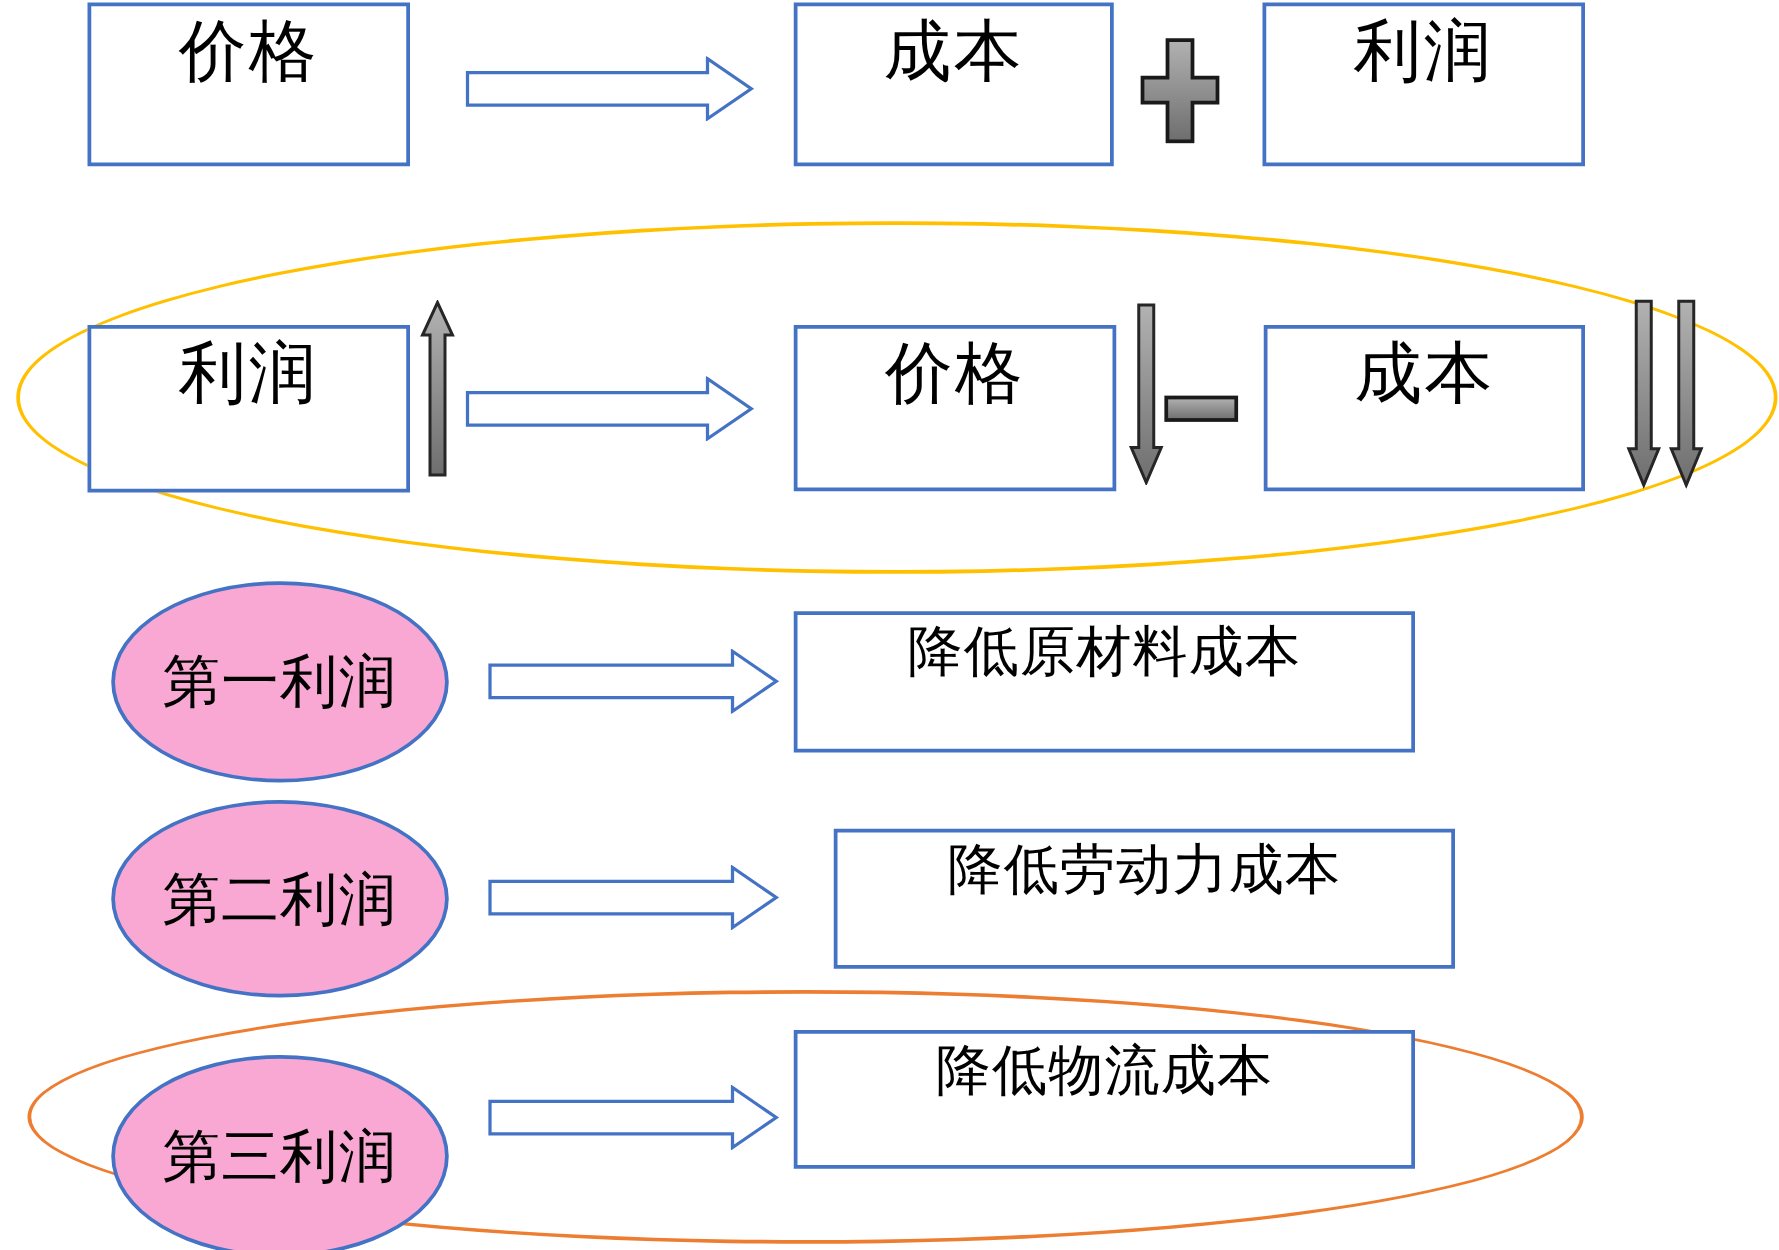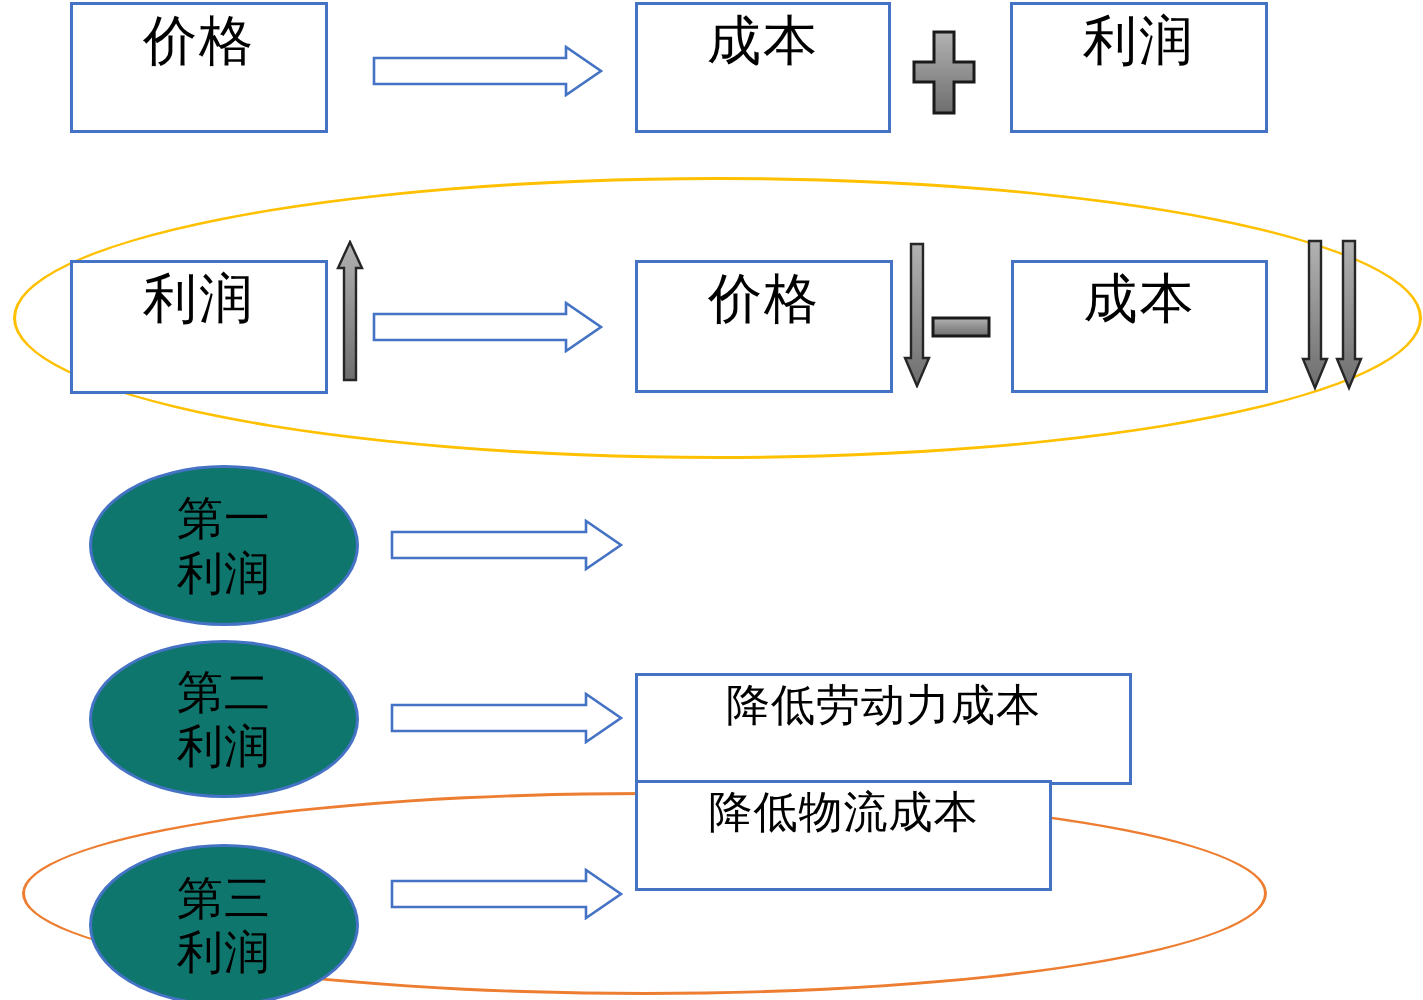--- a/index.html
+++ b/index.html
@@ -13,22 +13,22 @@
     display:flex;justify-content:center;
   }
   .box-lg{font-size:54px;letter-spacing:2px;}
   .box-md{font-size:44px;letter-spacing:1px;}
   .big-ellipse{
     box-sizing:border-box;border-radius:50%;background:transparent;
   }
   .yellow{border:3px solid #FFC000;}
   .orange{border:3px solid #ED7D31;}
   .blue-ellipse{
-    box-sizing:border-box;border-radius:50%;border:3px solid #4472C4;background:#0f766e;
-    display:flex;flex-direction:column;align-items:center;justify-content:center;
+    box-sizing:border-box;border-radius:50%;border:3px solid #4472C4;background:#f9a8d4;
+    display:flex;flex-direction:row;align-items:center;justify-content:center;
     font-size:46px;line-height:1.18;letter-spacing:1px;
   }
   svg{display:block;}
 </style>
 </head>
 <body>
 
 <div id="canvas">
 
   <svg width="0" height="0" style="position:absolute">
@@ -99,40 +99,43 @@
 
   <div class="abs blue-ellipse" style="left:89px;top:465px;width:270px;height:161px;">
     <span>第一</span>
     <span>利润</span>
   </div>
 
   <svg class="abs" style="left:390px;top:519px;" width="234" height="52" viewBox="0 0 234 52">
     <polygon points="2,13 196,13 196,2 231,26 196,50 196,39 2,39" fill="#ffffff" stroke="#4472C4" stroke-width="2.6" stroke-linejoin="miter"></polygon>
   </svg>
 
+  <div class="abs box box-md" style="left:635px;top:489px;width:497px;height:113px;">
+    <span>降低原材料成本</span>
+  </div>
 
   <div class="abs blue-ellipse" style="left:89px;top:640px;width:270px;height:158px;text-align:right;">
     <span>第二</span>
     <span>利润</span>
   </div>
 
   <svg class="abs" style="left:390px;top:692px;" width="234" height="52" viewBox="0 0 234 52">
     <polygon points="2,13 196,13 196,2 231,26 196,50 196,39 2,39" fill="#ffffff" stroke="#4472C4" stroke-width="2.6" stroke-linejoin="miter"></polygon>
   </svg>
 
-  <div class="abs box box-md" style="left:635px;top:663px;width:497px;height:112px;margin-top:10px;">
+  <div class="abs box box-md" style="left:667px;top:663px;width:497px;height:112px;">
     <span>降低劳动力成本</span>
   </div>
 
   <div class="abs blue-ellipse" style="left:89px;top:844px;width:270px;height:162px;">
     <span>第三</span>
     <span>利润</span>
   </div>
 
   <svg class="abs" style="left:390px;top:868px;" width="234" height="52" viewBox="0 0 234 52">
     <polygon points="2,13 196,13 196,2 231,26 196,50 196,39 2,39" fill="#ffffff" stroke="#4472C4" stroke-width="2.6" stroke-linejoin="miter"></polygon>
   </svg>
 
-  <div class="abs box box-md" style="left:635px;top:780px;width:417px;height:111px;">
+  <div class="abs box box-md" style="left:635px;top:824px;width:497px;height:111px;">
     <span>降低物流成本</span>
   </div>
 
 </div>
 
 </body></html>

